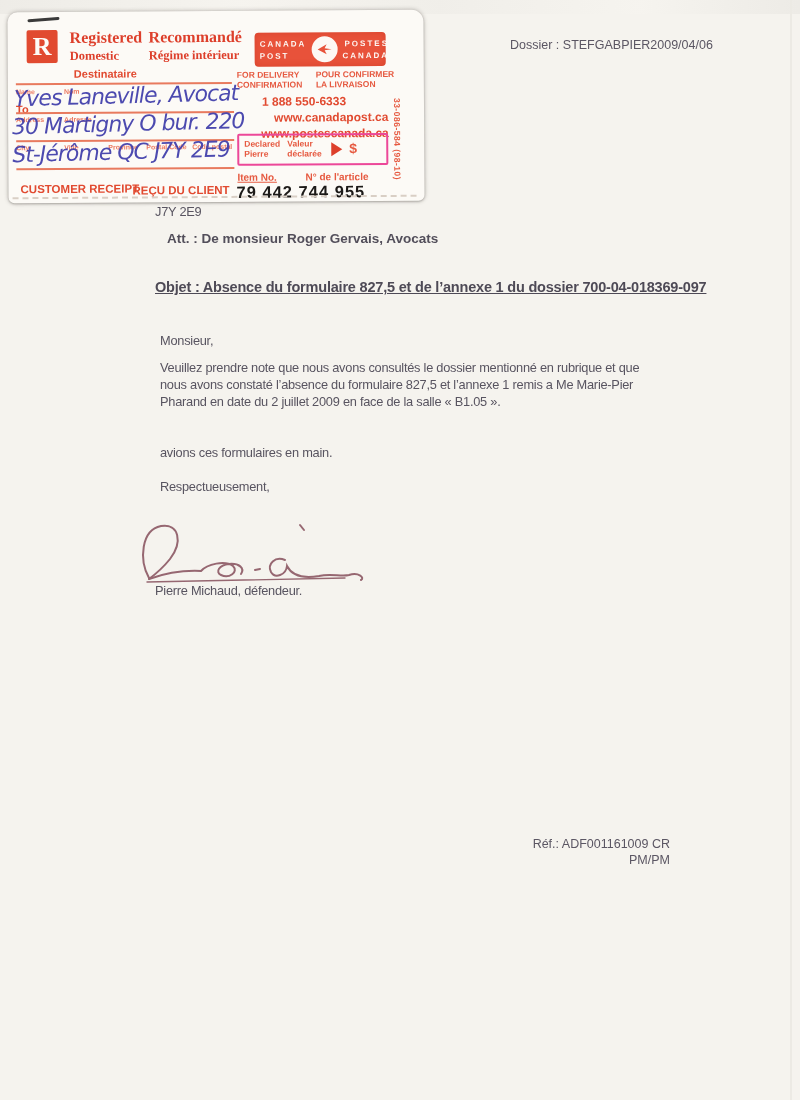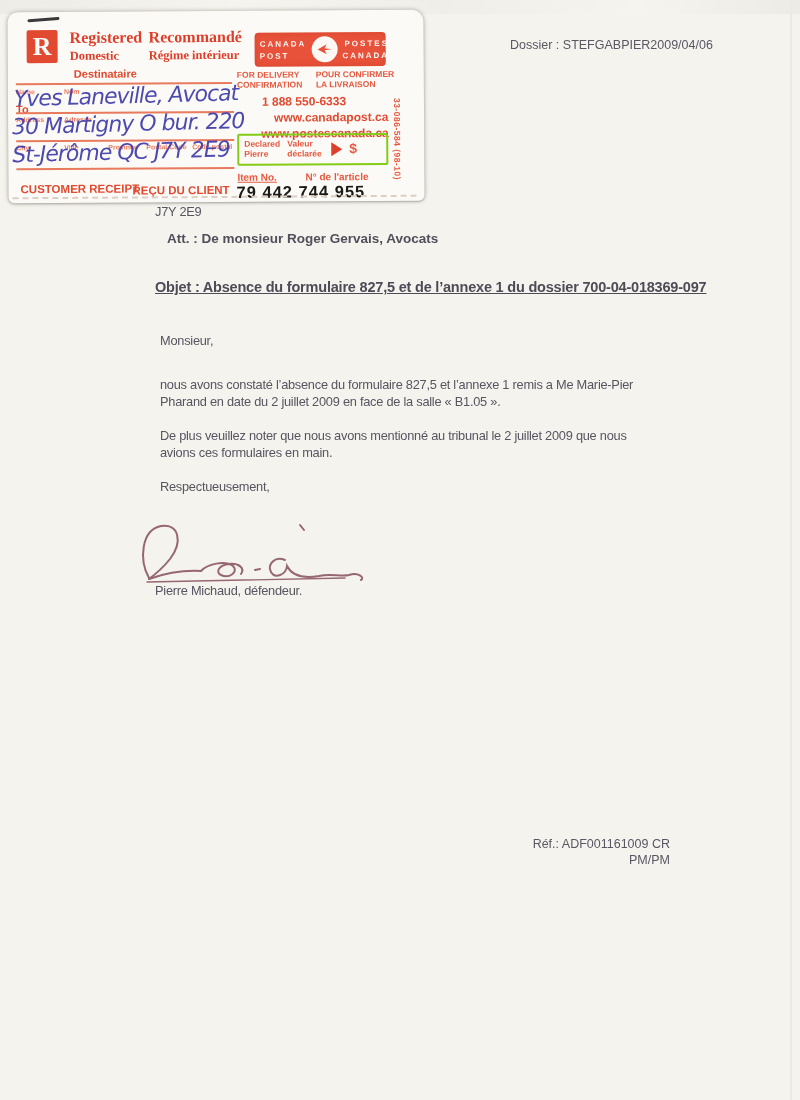--- a/index.html
+++ b/index.html
@@ -68,21 +68,21 @@
   .tiny { position:absolute; font-size:7px; font-weight:bold; color:#ec7a62; }
 
   .fdc { position:absolute; left:229px; top:59px; font-size:8.5px; font-weight:bold; line-height:10px; color:#e65a41;}
   .pcl { position:absolute; left:308px; top:59px; font-size:8.5px; font-weight:bold; line-height:10px; color:#e65a41;}
   .phone  { position:absolute; left:254px; top:84px;  font-size:12px; font-weight:bold; }
   .siteEn { position:absolute; left:266px; top:100px; font-size:12px; font-weight:bold; }
   .siteFr { position:absolute; left:253px; top:116px; font-size:12px; font-weight:bold; }
 
   .declared-box {
     position:absolute; left:229px; top:123px; width:151px; height:32px;
-    border:2px solid #84cc16; border-radius:2px;
+    border:2px solid #ec4899; border-radius:2px;
   }
   .decl-lbl { position:absolute; font-size:8.5px; line-height:9.5px; font-weight:bold; color:#e65a41; }
   .decl-arrow { position:absolute; left:92px; top:7px; width:0; height:0;
     border-left:11px solid #dd3f2b; border-top:7px solid transparent; border-bottom:7px solid transparent; }
   .decl-dollar { position:absolute; left:110px; top:5px; font-size:14px; font-weight:bold; color:#e65a41; }
 
   .itemno   { position:absolute; left:229px; top:161px; font-size:10px; font-weight:bold; color:#e65a41;text-decoration:underline; }
   .noart    { position:absolute; left:297px; top:161px; font-size:10px; font-weight:bold; color:#e65a41; }
   .itemnum  { position:absolute; left:228px; top:172px; font-size:16.5px; font-weight:bold;
               letter-spacing:1px; color:#1c1a18; font-family:"Liberation Sans", sans-serif; }
@@ -221,24 +221,24 @@
     <div class="formnum">33-086-584 (98-10)</div>
     <div class="tear"></div>
   </div>
 
   <div class="pcode body-line" style="position:absolute;">J7Y 2E9</div>
   <div class="att">Att. : De monsieur Roger Gervais, Avocats</div>
   <div class="objet">Objet : Absence du formulaire 827,5 et de l’annexe 1 du dossier 700-04-018369-097</div>
 
   <div class="body-line salut">Monsieur,</div>
 
+  <div class="body-line p1l1">Veuillez prendre note que nous avons consultés le dossier mentionné en rubrique et que</div>
   <div class="body-line p1l2">nous avons constaté l’absence du formulaire 827,5 et l’annexe 1 remis a Me Marie-Pier</div>
   <div class="body-line p1l3">Pharand en date du 2 juillet 2009 en face de la salle « B1.05 ».</div>
 
-  <div class="body-line p2l1">De plus veuillez noter que nous avons mentionné au tribunal le 2 juillet 2009 que nous</div>
   <div class="body-line p2l2">avions ces formulaires en main.</div>
 
   <div class="body-line closing">Respectueusement,</div>
 
   <svg class="sig-svg" width="250" height="72" viewBox="0 0 250 72">
     <g fill="none" stroke="#966771" stroke-width="2" stroke-linecap="round">
       <path d="M16,62 C6,44 8,14 28,10 C46,7 50,26 37,43 C29,53 20,60 16,63"></path>
       <path d="M16,63 C30,58 48,54 68,55 C74,48 92,44 100,50 C106,56 96,63 88,59 C82,56 86,49 96,48 C106,47 112,52 108,58"></path>
       <path d="M122,54 L127,53"></path>
       <path d="M152,44 C142,40 134,48 138,56 C142,63 153,59 154,50 C158,58 168,63 186,60 C198,57 208,61 216,59 C226,56 232,62 228,64"></path>

